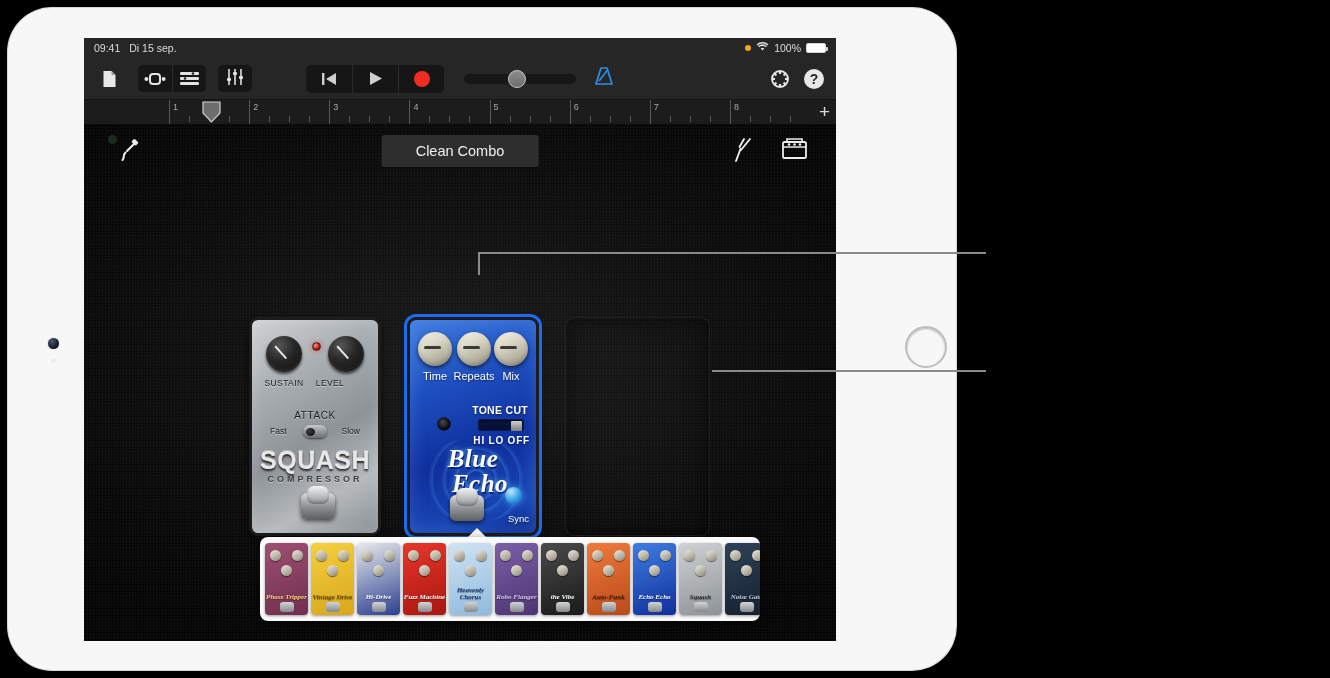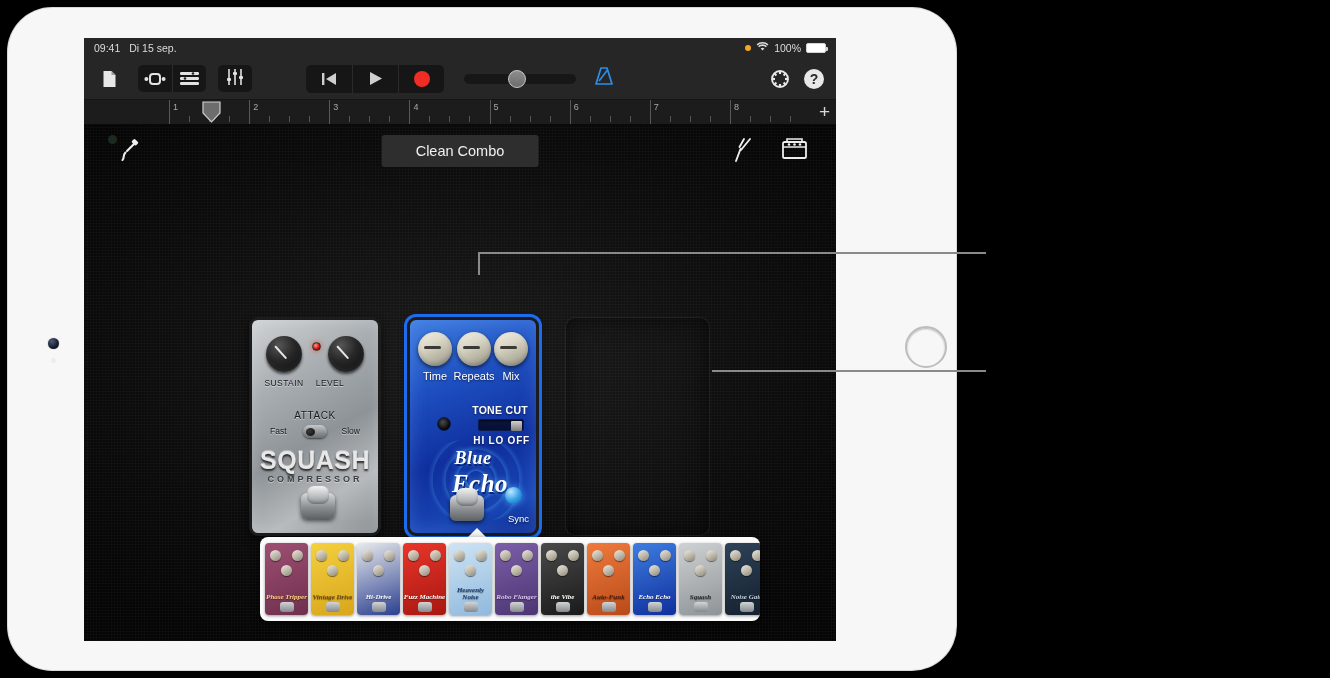--- a/index.html
+++ b/index.html
@@ -342,21 +342,21 @@
     text-align: center; pointer-events: none;
   }
   .echo-title .l1, .echo-title .l2 {
     display: block;
     font-family: "Liberation Serif", serif;
     font-style: italic; font-weight: bold;
     color: #ffffff;
     text-shadow: 1px 2px 0 #0a2470, 0 0 6px rgba(120,200,255,.7);
     letter-spacing: .5px;
   }
-  .echo-title .l1 { font-size: 18px; line-height: 25px; }
+  .echo-title .l1 { font-size: 25px; line-height: 25px; }
   .echo-title .l2 { font-size: 25px; line-height: 26px; margin-left: 14px; }
   .echo-label {
     position: absolute; text-align: center;
     font-size: 11px; color: #ffffff; white-space: nowrap;
     text-shadow: 0 1px 2px rgba(0,0,0,.6);
   }
   .tonecut-title {
     position: absolute; right: 8px; top: 84px;
     font-size: 10.5px; font-weight: bold; letter-spacing: .3px;
     color: #fff; text-shadow: 0 1px 2px rgba(0,0,0,.55);
@@ -771,21 +771,21 @@
             <div class="bp-k" style="right:5px;top:7px;width:11px;height:11px"></div>
             <div class="bp-k" style="left:16px;top:22px;width:11px;height:11px"></div>
             <div class="bp-fs"></div>
             <div class="bp-name" style="color: rgb(255, 255, 255);">Fuzz Machine</div>
           </div>
           <div class="bp" style="background: linear-gradient(160deg, rgb(207, 228, 244) 0%, rgb(143, 185, 221) 100%);">
             <div class="bp-k" style="left:5px;top:7px;width:11px;height:11px"></div>
             <div class="bp-k" style="right:5px;top:7px;width:11px;height:11px"></div>
             <div class="bp-k" style="left:16px;top:22px;width:11px;height:11px"></div>
             <div class="bp-fs"></div>
-            <div class="bp-name" style="color: rgb(27, 59, 110);">Heavenly Noise</div>
+            <div class="bp-name" style="color: rgb(27, 59, 110);">Heavenly Chorus</div>
           </div>
           <div class="bp" style="background: linear-gradient(160deg, rgb(123, 95, 168) 0%, rgb(77, 53, 115) 100%);">
             <div class="bp-k" style="left:5px;top:7px;width:11px;height:11px"></div>
             <div class="bp-k" style="right:5px;top:7px;width:11px;height:11px"></div>
             <div class="bp-k" style="left:16px;top:22px;width:11px;height:11px"></div>
             <div class="bp-fs"></div>
             <div class="bp-name" style="color: rgb(217, 199, 240);">Robo Flanger</div>
           </div>
           <div class="bp" style="background: linear-gradient(160deg, rgb(74, 74, 74) 0%, rgb(26, 26, 26) 100%);">
             <div class="bp-k" style="left:5px;top:7px;width:11px;height:11px"></div>

